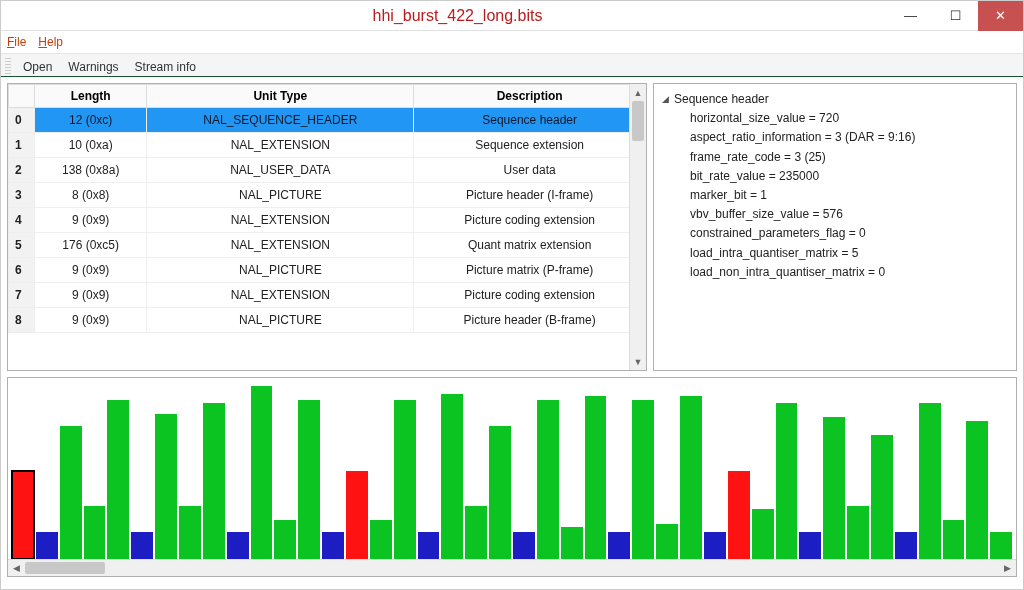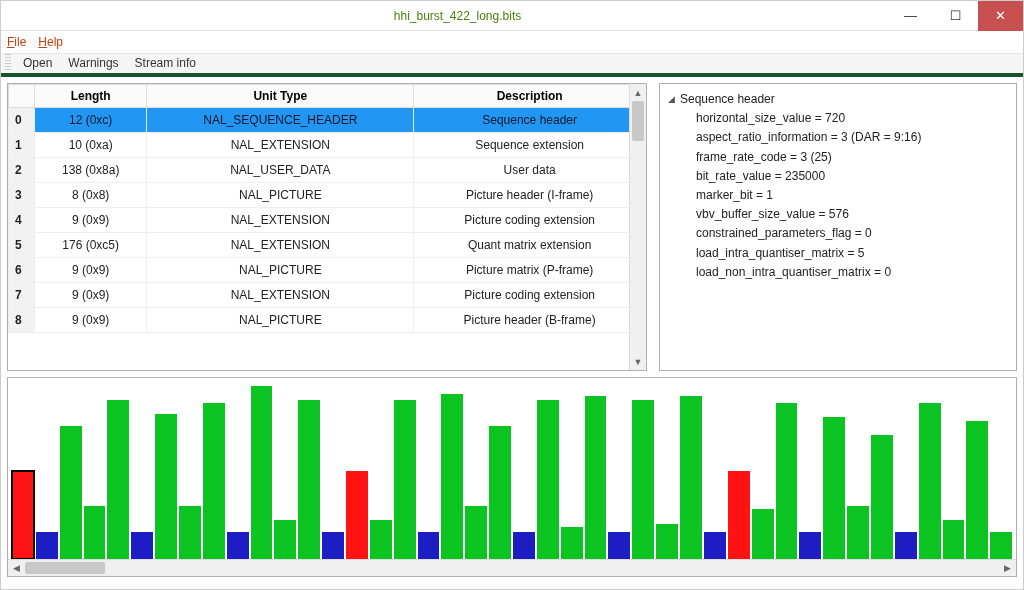--- a/index.html
+++ b/index.html
@@ -1,37 +1,37 @@
 <!DOCTYPE html>
 <html><head>
 <meta charset="utf-8">
 <style>
   * { box-sizing: border-box; margin: 0; padding: 0; }
   body { font-family: "Segoe UI", Tahoma, sans-serif; font-size: 12px; background: #fff; overflow: hidden; width: 1024px; height: 590px; border: 1px solid #ccc; }
 
   
   .titlebar { height: 30px; background: #fff; border-bottom: 1px solid #e0e0e0; display: flex; align-items: center; position: relative; }
-  .titlebar .title { flex: 1; text-align: center; font-size: 12px; color: #4d7c0f; }
+  .titlebar .title { flex: 1; text-align: center; font-size: 16px; color: #b91c1c; }
   .titlebar .winbtns { display: flex; height: 30px; }
   .titlebar .winbtn { width: 45px; display: flex; align-items: center; justify-content: center; font-size: 13px; color: #333; }
   .titlebar .winbtn.close { background: #c75050; color: #fff; }
   .titlebar .appicon { width: 20px; height: 20px; margin-left: 6px; }
 
   
   .menubar { height: 22px; background: #fff; display: flex; align-items: center; padding: 0 6px; font-size: 12px; }
   .menubar .menu { margin-right: 12px; color: #c2410c; }
   .menubar .menu u { text-decoration: underline; }
 
   
-  .toolbar { height: 24px; background: #f5f5f5; border-top: 1px solid #e5e5e5; border-bottom: 4px solid #14532d; display: flex; align-items: flex-start; padding: 0 4px; font-size: 12px; }
+  .toolbar { height: 24px; background: #f5f5f5; border-top: 1px solid #e5e5e5; border-bottom: 1px solid #14532d; display: flex; align-items: flex-end; padding: 0 4px; font-size: 12px; }
   .toolbar .tgrip { width: 6px; height: 18px; margin-right: 4px; background: repeating-linear-gradient(to bottom, #ccc 0 1px, transparent 1px 3px); }
   .toolbar .tbtn { padding: 2px 8px; color: #333; }
 
   
-  .main { display: flex; gap: 12px; padding: 6px; height: 300px; }
+  .main { display: flex; gap: 6px; padding: 6px; height: 300px; }
   .panel { border: 1px solid #b0b0b0; background: #fff; position: relative; }
   .leftp { width: 640px; display: flex; flex-direction: column; }
   .rightp { flex: 1; padding: 6px 8px; overflow: auto; }
 
   
   .tbl { width: 100%; border-collapse: collapse; font-size: 12px; }
   .tbl th { background: #fafafa; border: 1px solid #ddd; padding: 4px 6px; font-weight: bold; text-align: center; }
   .tbl th.rowhdr { width: 26px; }
   .tbl td { border: 1px solid #eee; padding: 5px 6px; text-align: center; color: #222; }
   .tbl td.rowidx { background: #f2f2f2; font-weight: bold; width: 26px; text-align: left; padding-left:6px; }

